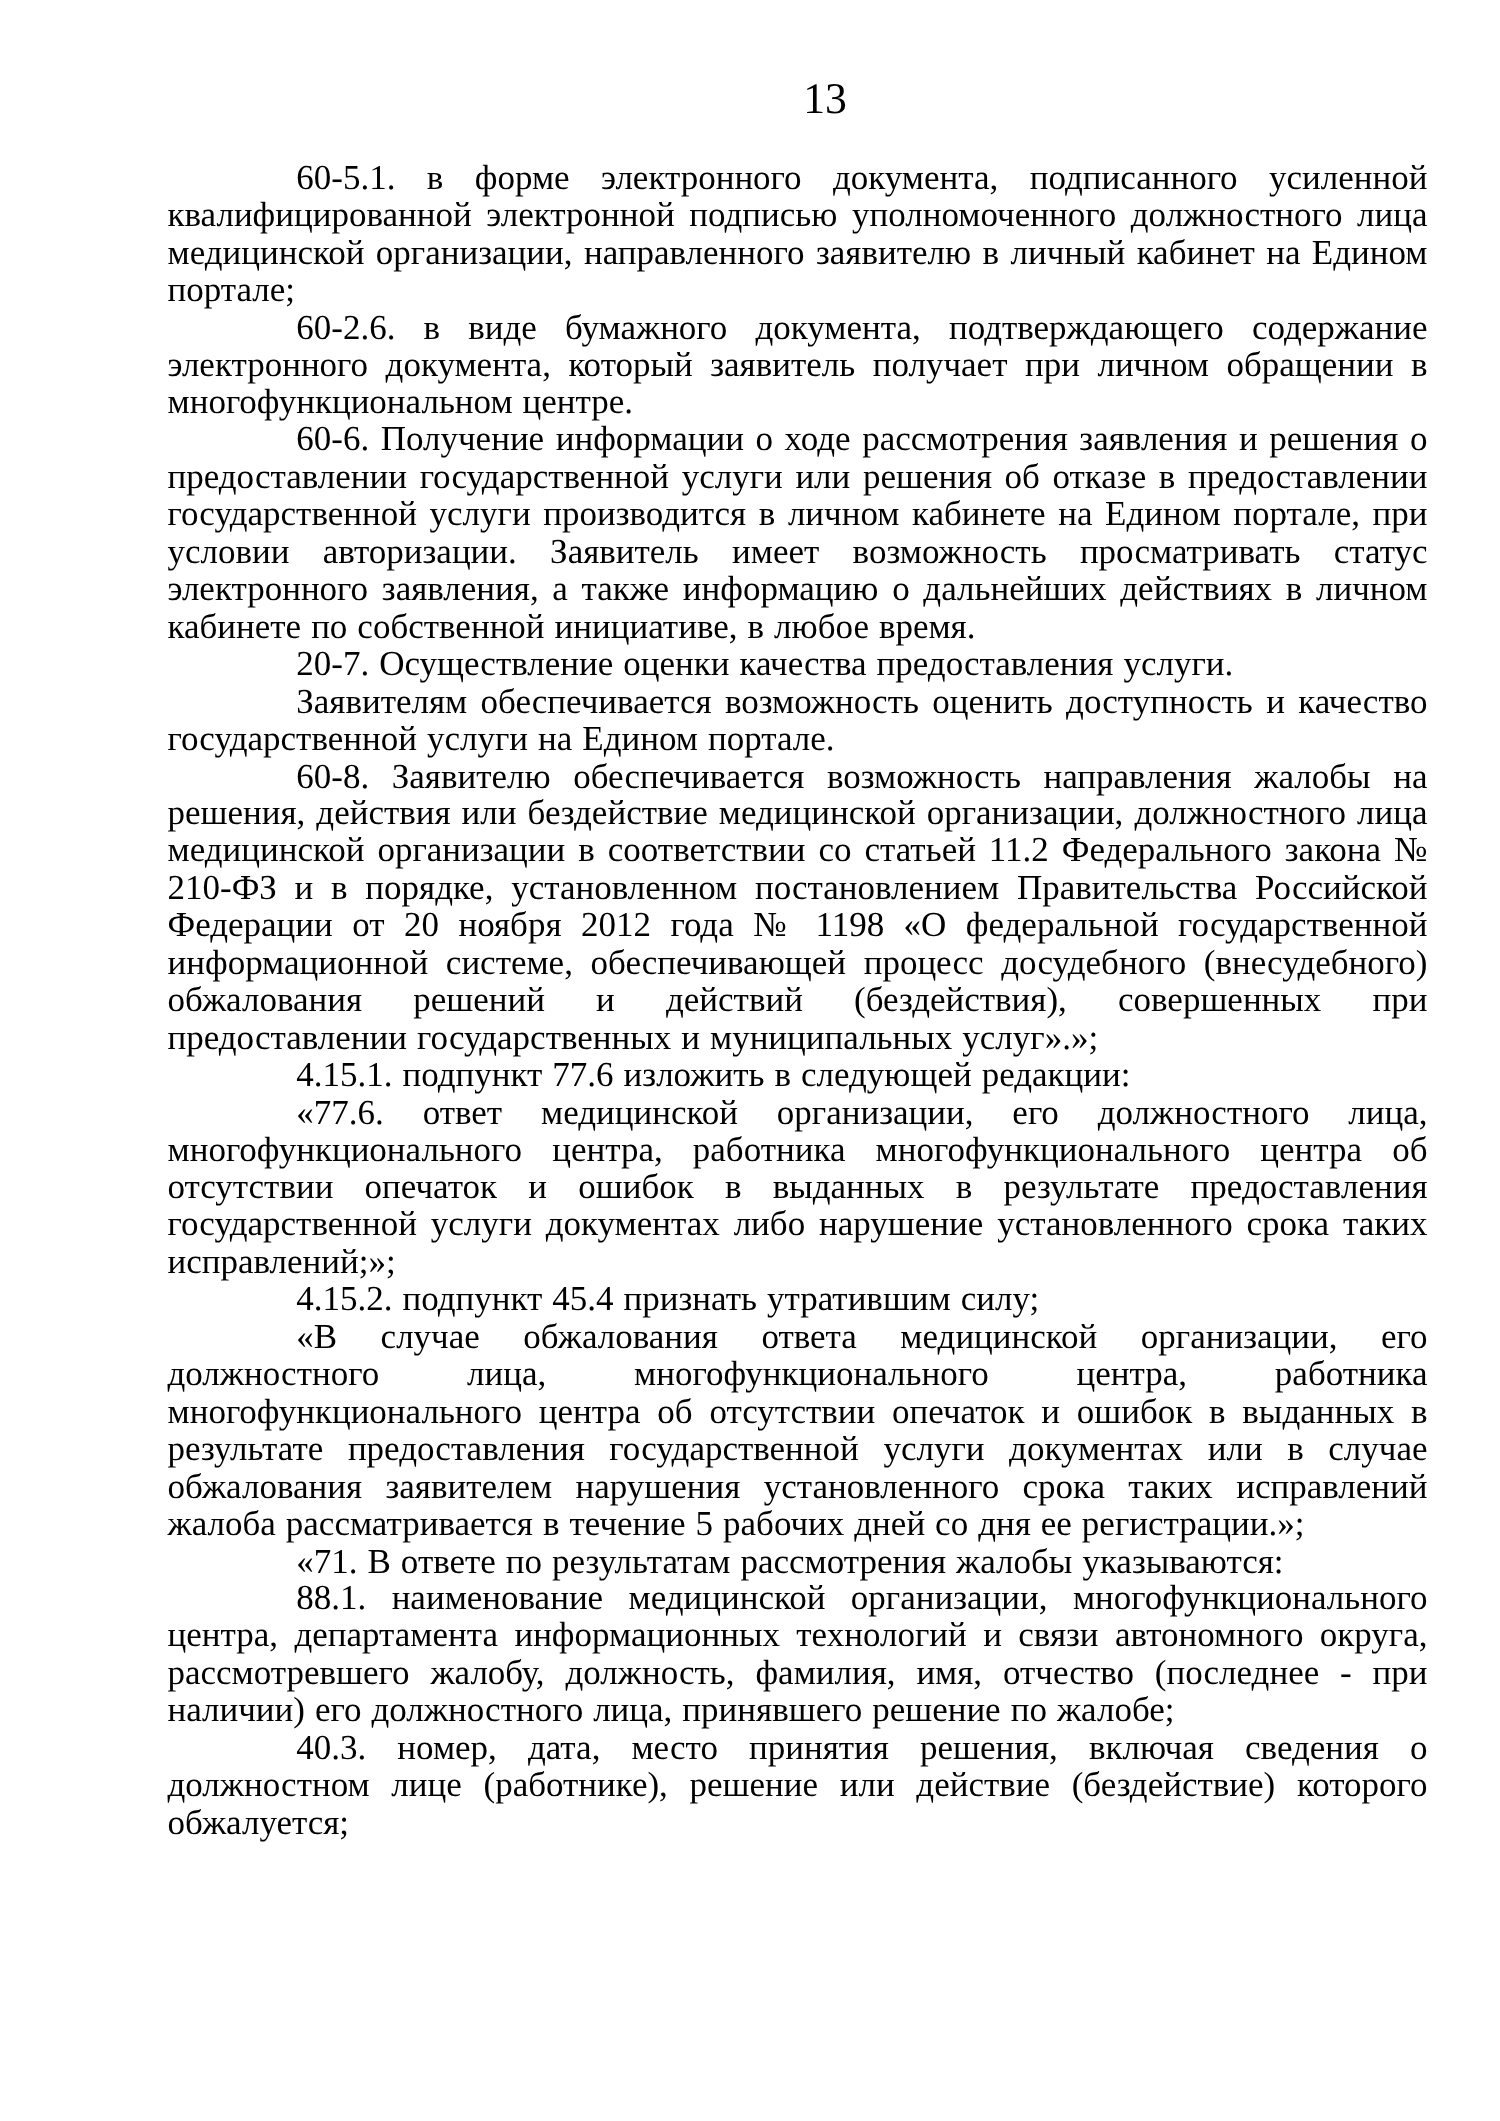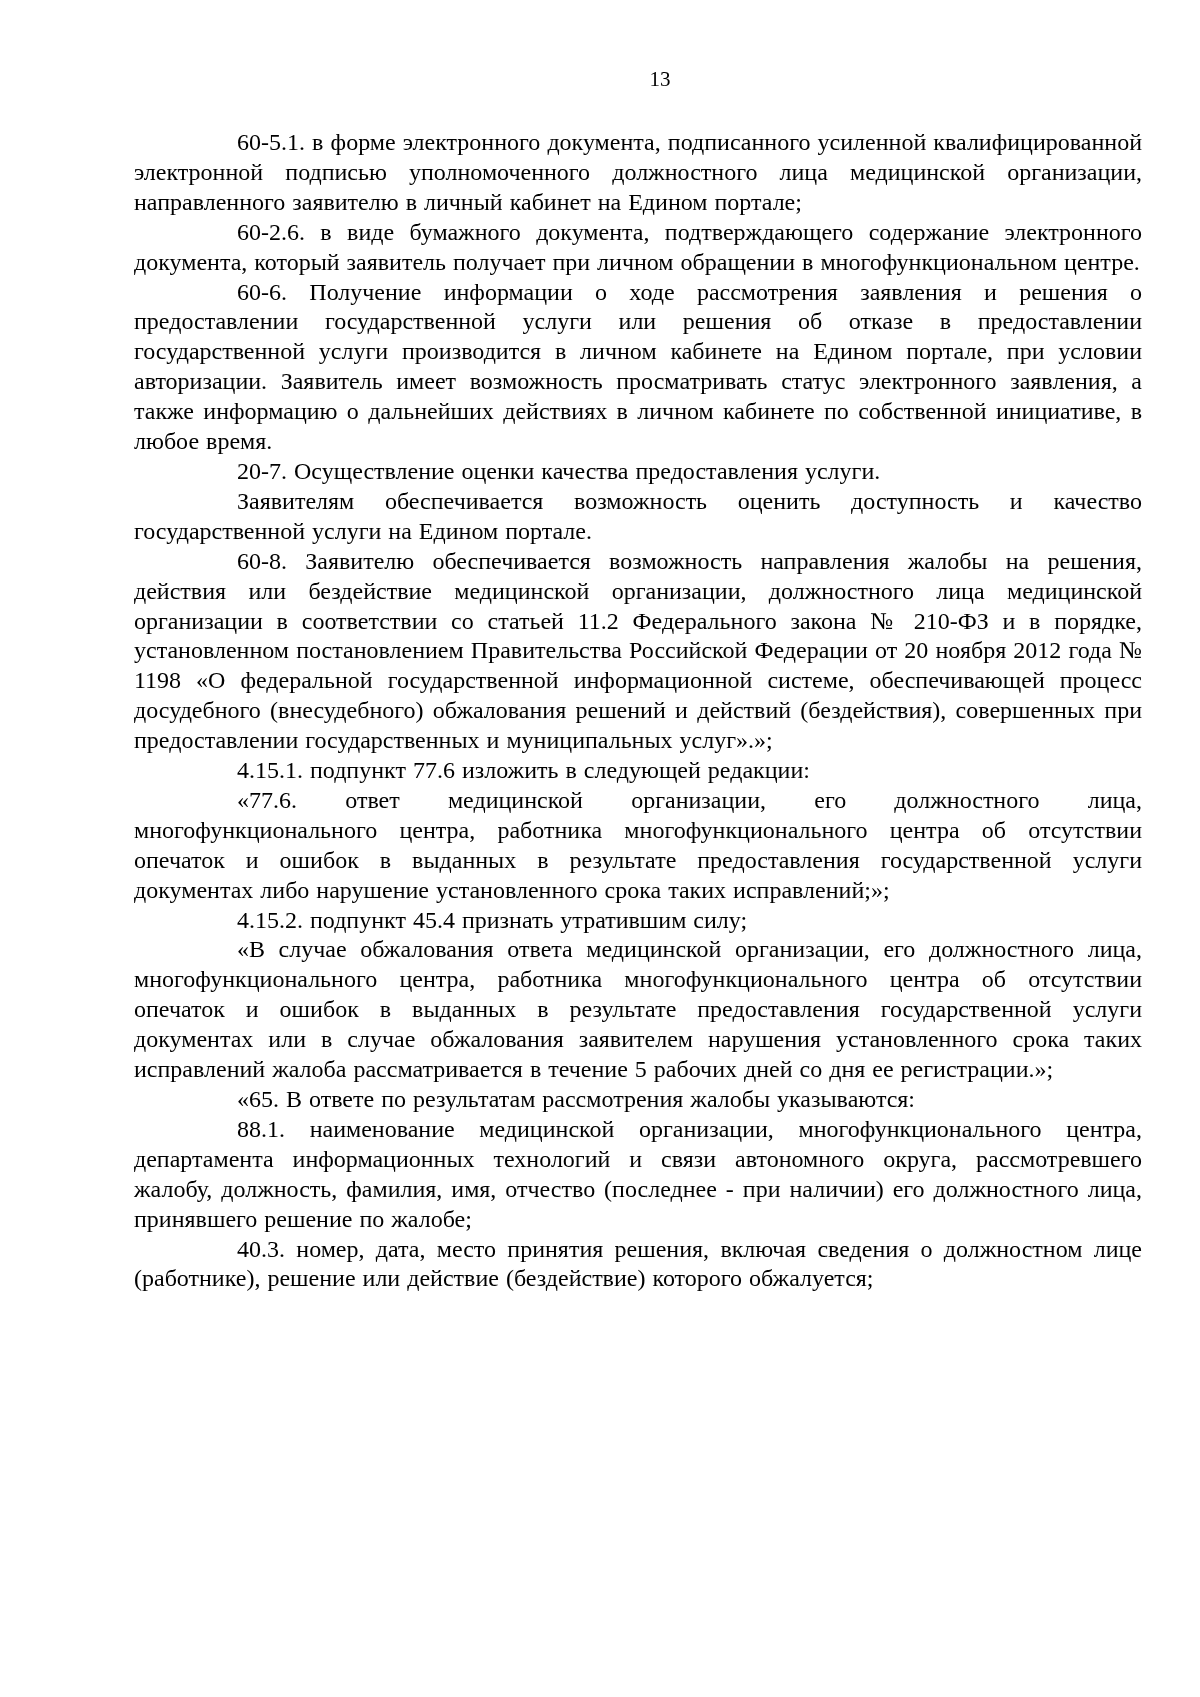--- a/index.html
+++ b/index.html
@@ -15,33 +15,33 @@
     color: #000000;
     font-family: "Liberation Serif", "DejaVu Serif", serif;
     overflow: hidden;
   }
   .page-number {
     position: absolute;
     top: 64px;
     left: 540px;
     width: 240px;
     text-align: center;
-    font-size: 21px;
+    font-size: 35px;
     line-height: 30px;
   }
   .content {
     position: absolute;
     top: 128px;
     left: 134px;
     width: 1008px;
   }
   p.para {
     margin: 0;
     padding: 0;
-    font-size: 24px;
+    font-size: 28px;
     line-height: 29.9px;
     text-align: justify;
     text-indent: 103px;
     word-spacing: 1px;
   }
 </style>
 </head>
 <body>
 
 <div class="page">
@@ -50,17 +50,17 @@
     <p class="para">60-5.1. в форме электронного документа, подписанного усиленной квалифицированной электронной подписью уполномоченного должностного лица медицинской организации, направленного заявителю в личный кабинет на Едином портале;</p>
     <p class="para">60-2.6. в виде бумажного документа, подтверждающего содержание электронного документа, который заявитель получает при личном обращении в многофункциональном центре.</p>
     <p class="para">60-6. Получение информации о ходе рассмотрения заявления и решения о предоставлении государственной услуги или решения об отказе в предоставлении государственной услуги производится в личном кабинете на Едином портале, при условии авторизации. Заявитель имеет возможность просматривать статус электронного заявления, а также информацию о дальнейших действиях в личном кабинете по собственной инициативе, в любое время.</p>
     <p class="para">20-7. Осуществление оценки качества предоставления услуги.</p>
     <p class="para">Заявителям обеспечивается возможность оценить доступность и качество государственной услуги на Едином портале.</p>
     <p class="para">60-8. Заявителю обеспечивается возможность направления жалобы на решения, действия или бездействие медицинской организации, должностного лица медицинской организации в соответствии со статьей 11.2 Федерального закона № 210-ФЗ и в порядке, установленном постановлением Правительства Российской Федерации от 20 ноября 2012 года № 1198 «О федеральной государственной информационной системе, обеспечивающей процесс досудебного (внесудебного) обжалования решений и действий (бездействия), совершенных при предоставлении государственных и муниципальных услуг».»;</p>
     <p class="para">4.15.1. подпункт 77.6 изложить в следующей редакции:</p>
     <p class="para">«77.6. ответ медицинской организации, его должностного лица, многофункционального центра, работника многофункционального центра об отсутствии опечаток и ошибок в выданных в результате предоставления государственной услуги документах либо нарушение установленного срока таких исправлений;»;</p>
     <p class="para">4.15.2. подпункт 45.4 признать утратившим силу;</p>
     <p class="para">«В случае обжалования ответа медицинской организации, его должностного лица, многофункционального центра, работника многофункционального центра об отсутствии опечаток и ошибок в выданных в результате предоставления государственной услуги документах или в случае обжалования заявителем нарушения установленного срока таких исправлений жалоба рассматривается в течение 5 рабочих дней со дня ее регистрации.»;</p>
-    <p class="para">«65. В ответе по результатам рассмотрения жалобы указываются:</p>
+    <p class="para">«71. В ответе по результатам рассмотрения жалобы указываются:</p>
     <p class="para">88.1. наименование медицинской организации, многофункционального центра, департамента информационных технологий и связи автономного округа, рассмотревшего жалобу, должность, фамилия, имя, отчество (последнее - при наличии) его должностного лица, принявшего решение по жалобе;</p>
     <p class="para">40.3. номер, дата, место принятия решения, включая сведения о должностном лице (работнике), решение или действие (бездействие) которого обжалуется;</p>
   </div>
 </div>
 
 </body></html>

